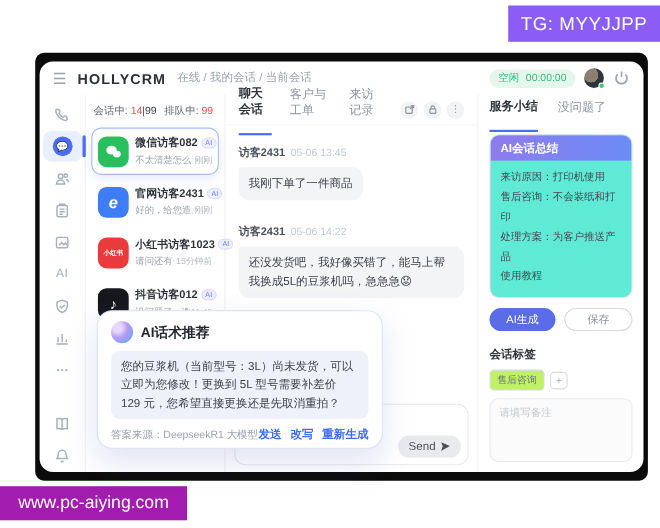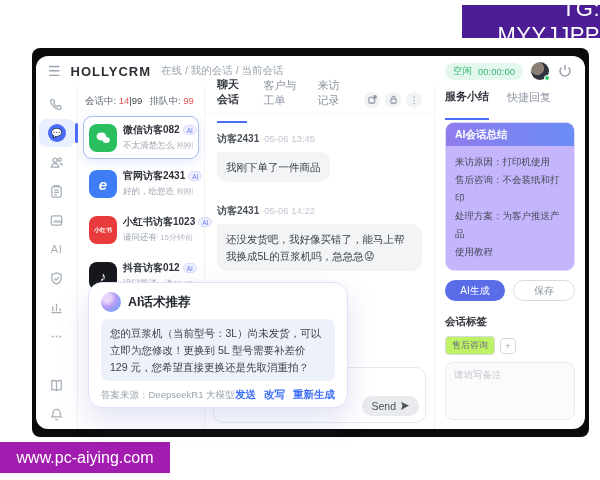--- a/index.html
+++ b/index.html
@@ -2,22 +2,22 @@
 <html><head>
 <meta charset="utf-8">
 <style>
   * { margin:0; padding:0; box-sizing:border-box; }
   html,body { width:600px; height:480px; }
   body { font-family:"Liberation Sans","DejaVu Sans",sans-serif; background:#fff; position:relative; overflow:hidden; }
 
   .stage { position:absolute; inset:0; width:600px; height:480px; }
 
   
-  .tg-label { position:absolute; right:0; top:5px; width:138px; height:33px; background:#4c1d95; color:#fff;
-    font-size:22px; display:flex; align-items:center; justify-content:center; letter-spacing:.5px;text-align:right; }
+  .tg-label { position:absolute; right:0; top:5px; width:138px; height:33px; background:#8b5cf6; color:#fff;
+    font-size:17px; display:flex; align-items:center; justify-content:center; letter-spacing:.5px; }
   .watermark { position:absolute; left:0; top:442px; width:170px; height:31px; background:#a21caf; color:#fff;
     font-size:16px; display:flex; align-items:center; justify-content:center; }
 
   
   .frame { position:absolute; left:32px; top:48px; width:557px; height:389px; background:#0b0b0b; border-radius:8px; }
   .window { position:absolute; left:36px; top:56px; width:549px; height:373px; background:#fff; border-radius:12px; overflow:hidden; }
 
   
   .topbar { height:30px; display:flex; align-items:center; padding:0 12px; gap:10px; }
   .hamburger { color:#9aa3af; font-size:14px; line-height:1; }
@@ -77,21 +77,21 @@
   .msg-meta { font-size:9.5px; color:#c2c8d0; margin:8px 0 6px; }
   .msg-meta b { color:#4b515b; font-size:10px; margin-right:5px; }
   .bubble { display:inline-block; background:#f3f4f6; border-radius:3px 10px 10px 10px; padding:7px 9px; font-size:10.5px; color:#3a3f48; line-height:1.55; max-width:205px; }
   .input-box { position:absolute; left:8px; right:8px; bottom:6px; height:56px; border:1px solid #e7eaee; border-radius:10px; background:#fff; }
   .send-btn { position:absolute; right:6px; bottom:6px; background:#e8eaee; border-radius:12px; height:20px; padding:0 9px; display:flex; align-items:center; gap:4px; font-size:10.5px; color:#4b515b; }
   .send-btn svg { width:10px; height:10px; }
 
   
   .panel { width:150px; padding:6px 10px; }
   .panel-tabs { display:flex; gap:18px; height:24px; align-items:center; }
-  .summary-card { margin-top:6px; border:1px solid #ddd9f6; border-radius:9px; overflow:hidden; background:#c4b5fd; }
+  .summary-card { margin-top:6px; border:1px solid #ddd9f6; border-radius:9px; overflow:hidden; background:#5eead4; }
   .summary-head { height:23px; background:linear-gradient(90deg,#8f7cee,#6b8cf6); color:#fff; font-size:10.5px; font-weight:bold; display:flex; align-items:center; padding:0 9px; }
   .summary-body { padding:7px 9px 9px; font-size:9.5px; color:#444a55; line-height:1.9; }
   .panel-btns { display:flex; gap:8px; margin-top:9px; }
   .btn-ai { flex:1; height:21px; border-radius:11px; background:#5a6ce8; color:#fff; font-size:10px; display:flex; align-items:center; justify-content:center; }
   .btn-save { flex:1; height:21px; border-radius:11px; border:1px solid #d7dae0; color:#8b93a0; font-size:10px; display:flex; align-items:center; justify-content:center; background:#fff; }
   .sec-title { font-size:10.5px; font-weight:bold; color:#2f333b; margin-top:14px; }
   .tag-row { display:flex; gap:5px; margin-top:7px; align-items:center; }
   .tag { border:1px solid #d7dae0; border-radius:4px; font-size:9px; color:#6b727d; padding:2px 6px; background:#bef264; }
   .tag-add { border:1px solid #d7dae0; border-radius:4px; font-size:9px; color:#9aa3af; width:16px; height:16px; display:flex; align-items:center; justify-content:center; background:#fff; }
   .notes { margin-top:7px; width:100%; height:58px; border:1px solid #e7eaee; border-radius:8px; background:#fbfbfc; font-size:9.5px; color:#444; padding:6px 8px; resize:none; font-family:inherit; }
@@ -322,21 +322,21 @@
             <svg viewBox="0 0 10 10" fill="currentColor">
                 <path d="M1 1l8 3.5L1 9l1.5-4.5z"></path>
               </svg>
           </div>
         </div>
       </div>
 
       <div class="panel">
         <div class="panel-tabs">
           <span class="tab active">服务小结</span>
-          <span class="tab">快捷回复</span>
+          <span class="tab">没问题了</span>
         </div>
 
         <div class="summary-card">
           <div class="summary-head">AI会话总结</div>
           <div class="summary-body">
             <div>来访原因：打印机使用</div>
             <div>售后咨询：不会装纸和打印</div>
             <div>处理方案：为客户推送产品</div>
             <div>使用教程</div>
           </div>

